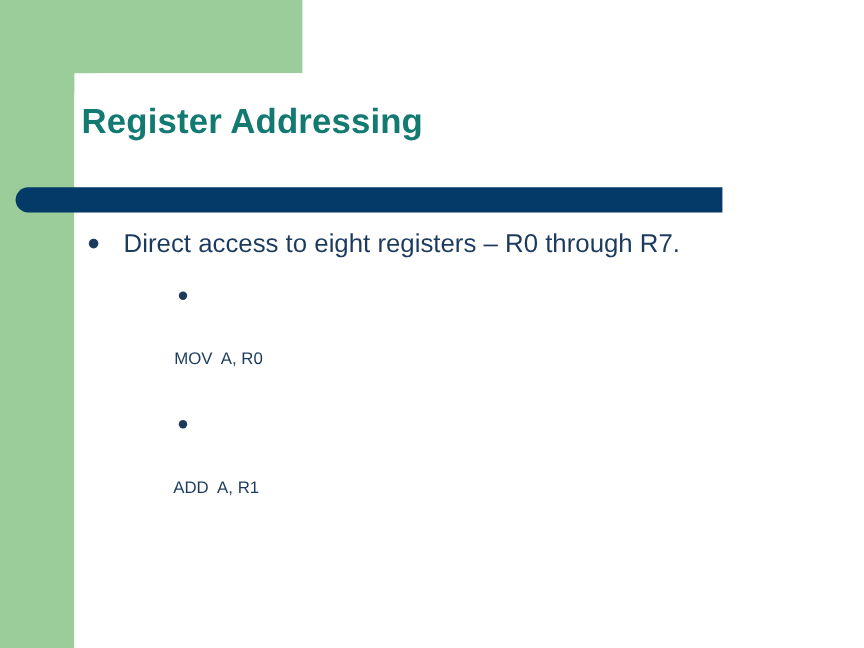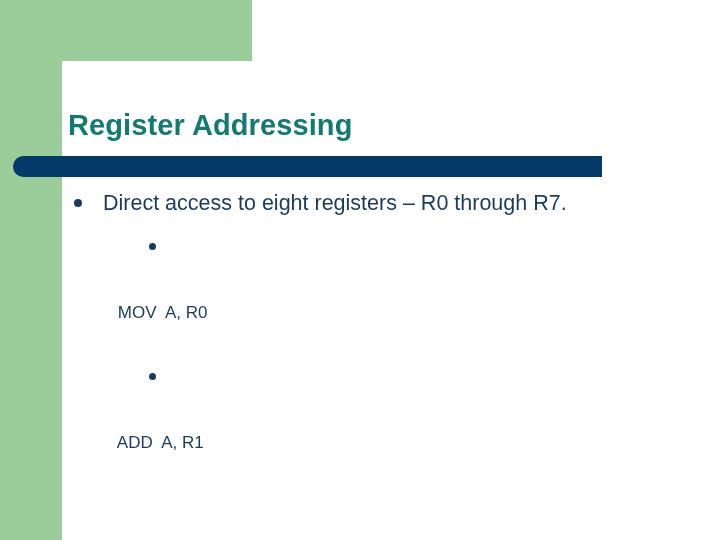--- a/index.html
+++ b/index.html
@@ -56,21 +56,21 @@
     height: 21px;
     background: #043a68;
     border-top-left-radius: 11px;
     border-bottom-left-radius: 11px;
   }
 
   
   .slide-title {
     position: absolute;
     left: 68px;
-    top: 108px;
+    top: 85px;
     width: 600px;
     font-size: 29px;
     font-weight: bold;
     color: #137a72;
     letter-spacing: 0.1px;
     line-height: 1.2;
     white-space: nowrap;
   }
 
   
@@ -100,22 +100,22 @@
     border-radius: 50%;
     background: #1b3a5e;
   }
 
   
   .lvl2-group {
     margin-top: 14px;
   }
   .lvl2 {
     position: relative;
-    padding-left: 80px;
-    font-size: 17px;
+    padding-left: 114px;
+    font-size: 14px;
     color: #1b3a5e;
     line-height: 1.92;
     white-space: pre;
   }
   .lvl2 .bullet {
     position: absolute;
     left: 149px;
     top: 11px;
     width: 7px;
     height: 7px;

